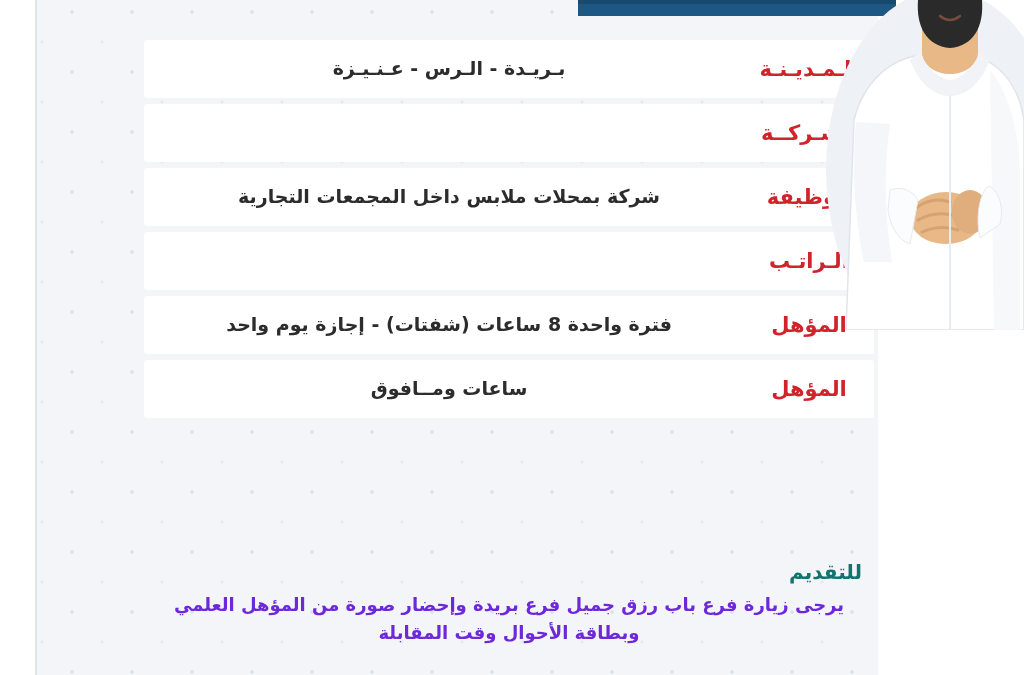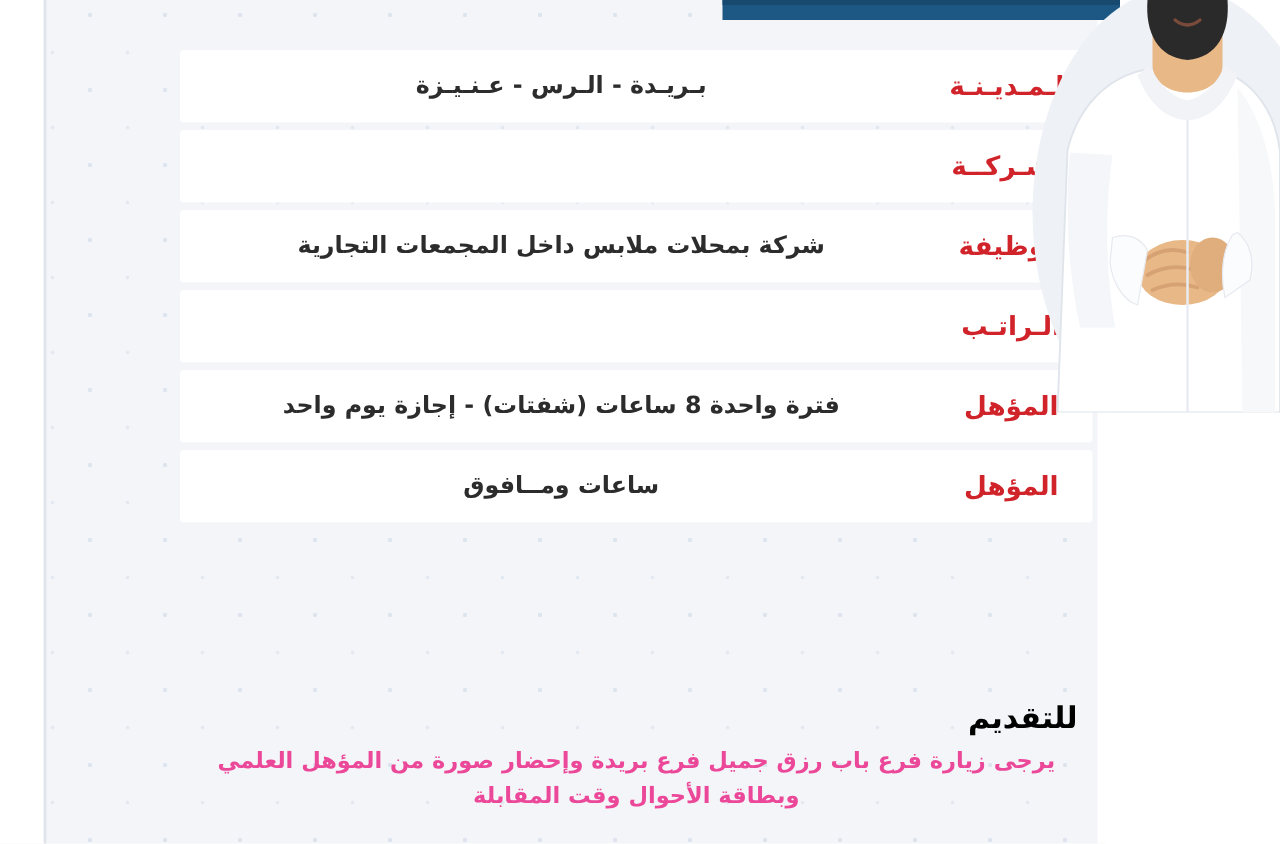--- a/index.html
+++ b/index.html
@@ -122,29 +122,29 @@
 
   
   .apply {
     position: absolute;
     right: 150px;
     top: 560px;
     width: 730px;
     text-align: center;
   }
   .apply-title {
-    color: #000000;
-    font-size: 24px;
+    color: #0f766e;
+    font-size: 20px;
     font-weight: bold;
     margin-bottom: 7px;
     text-align: right;
     padding-right: 12px;
   }
   .apply-text {
-    color: #ec4899;
+    color: #6d28d9;
     font-size: 18px;
     font-weight: bold;
     line-height: 1.55;
     text-align: center;
   }
 
   
   .person {
     position: absolute;
     right: 0px;

